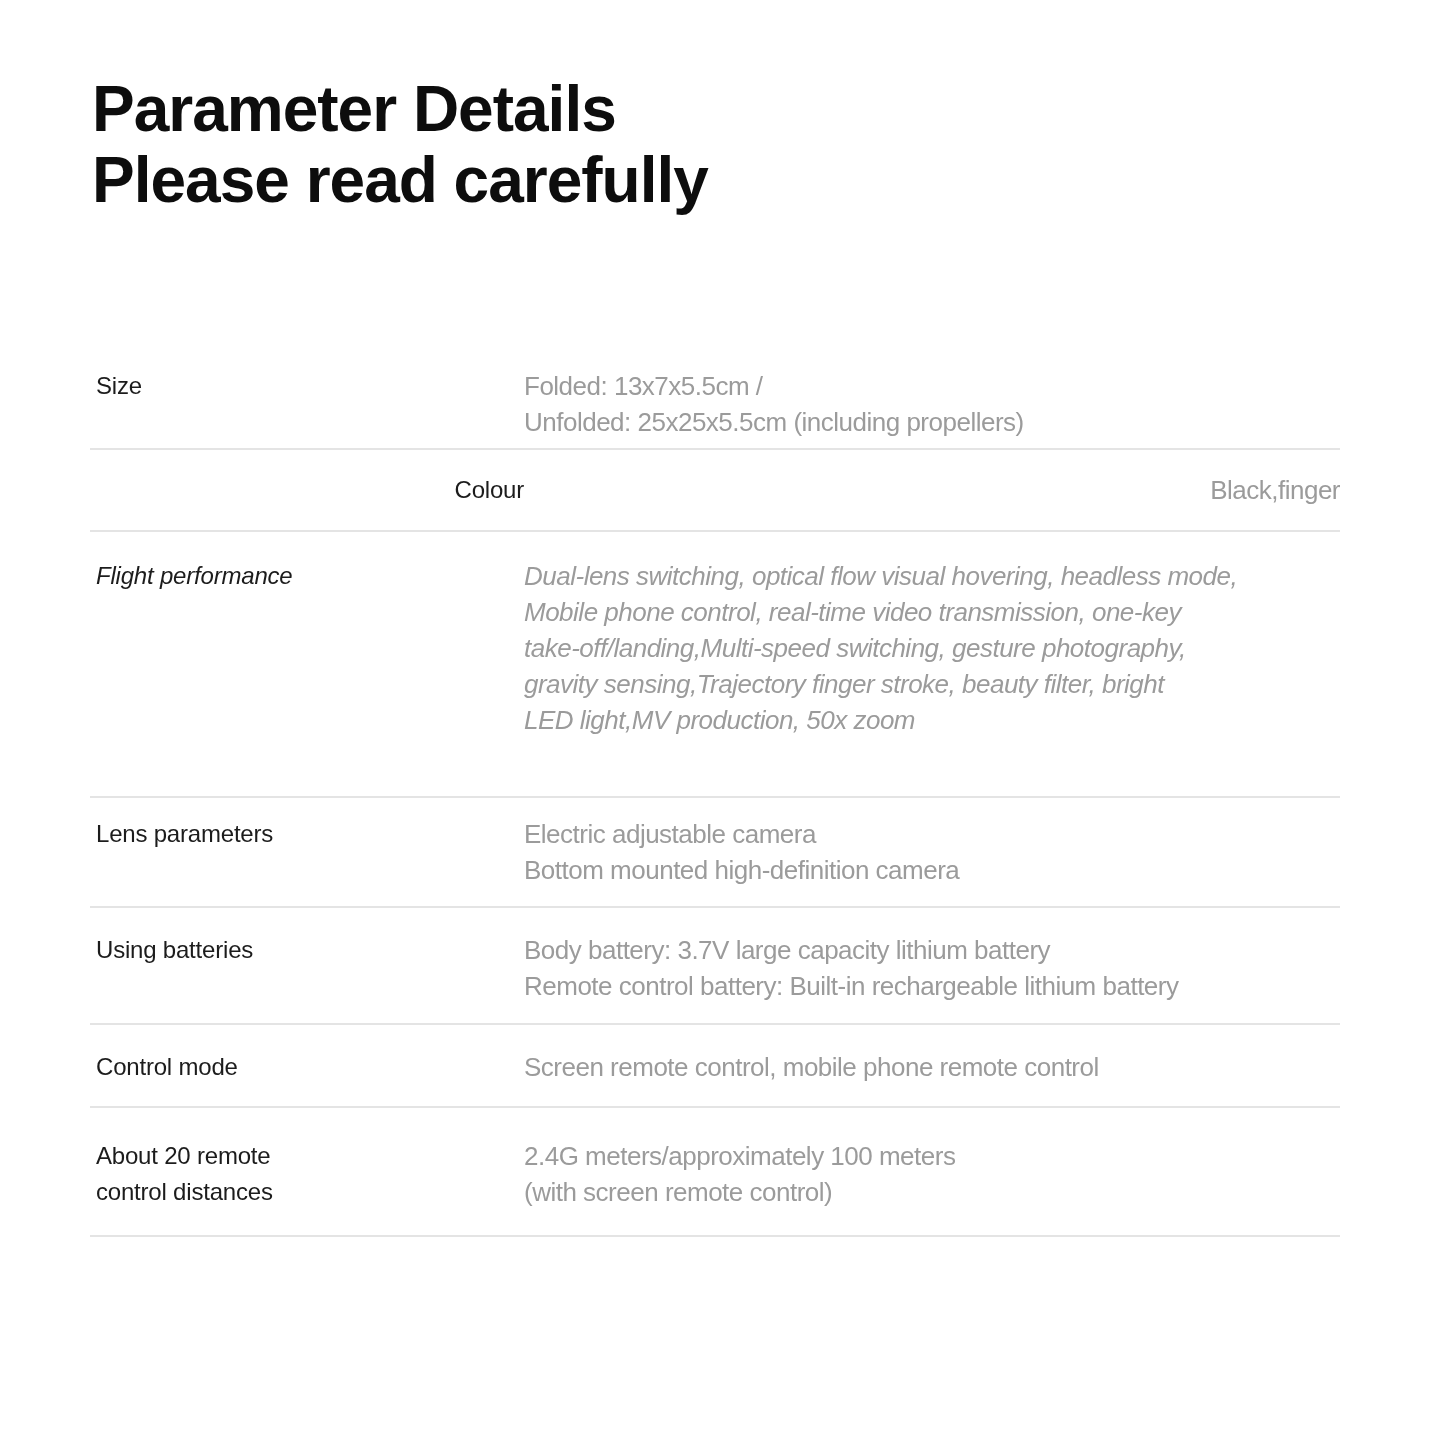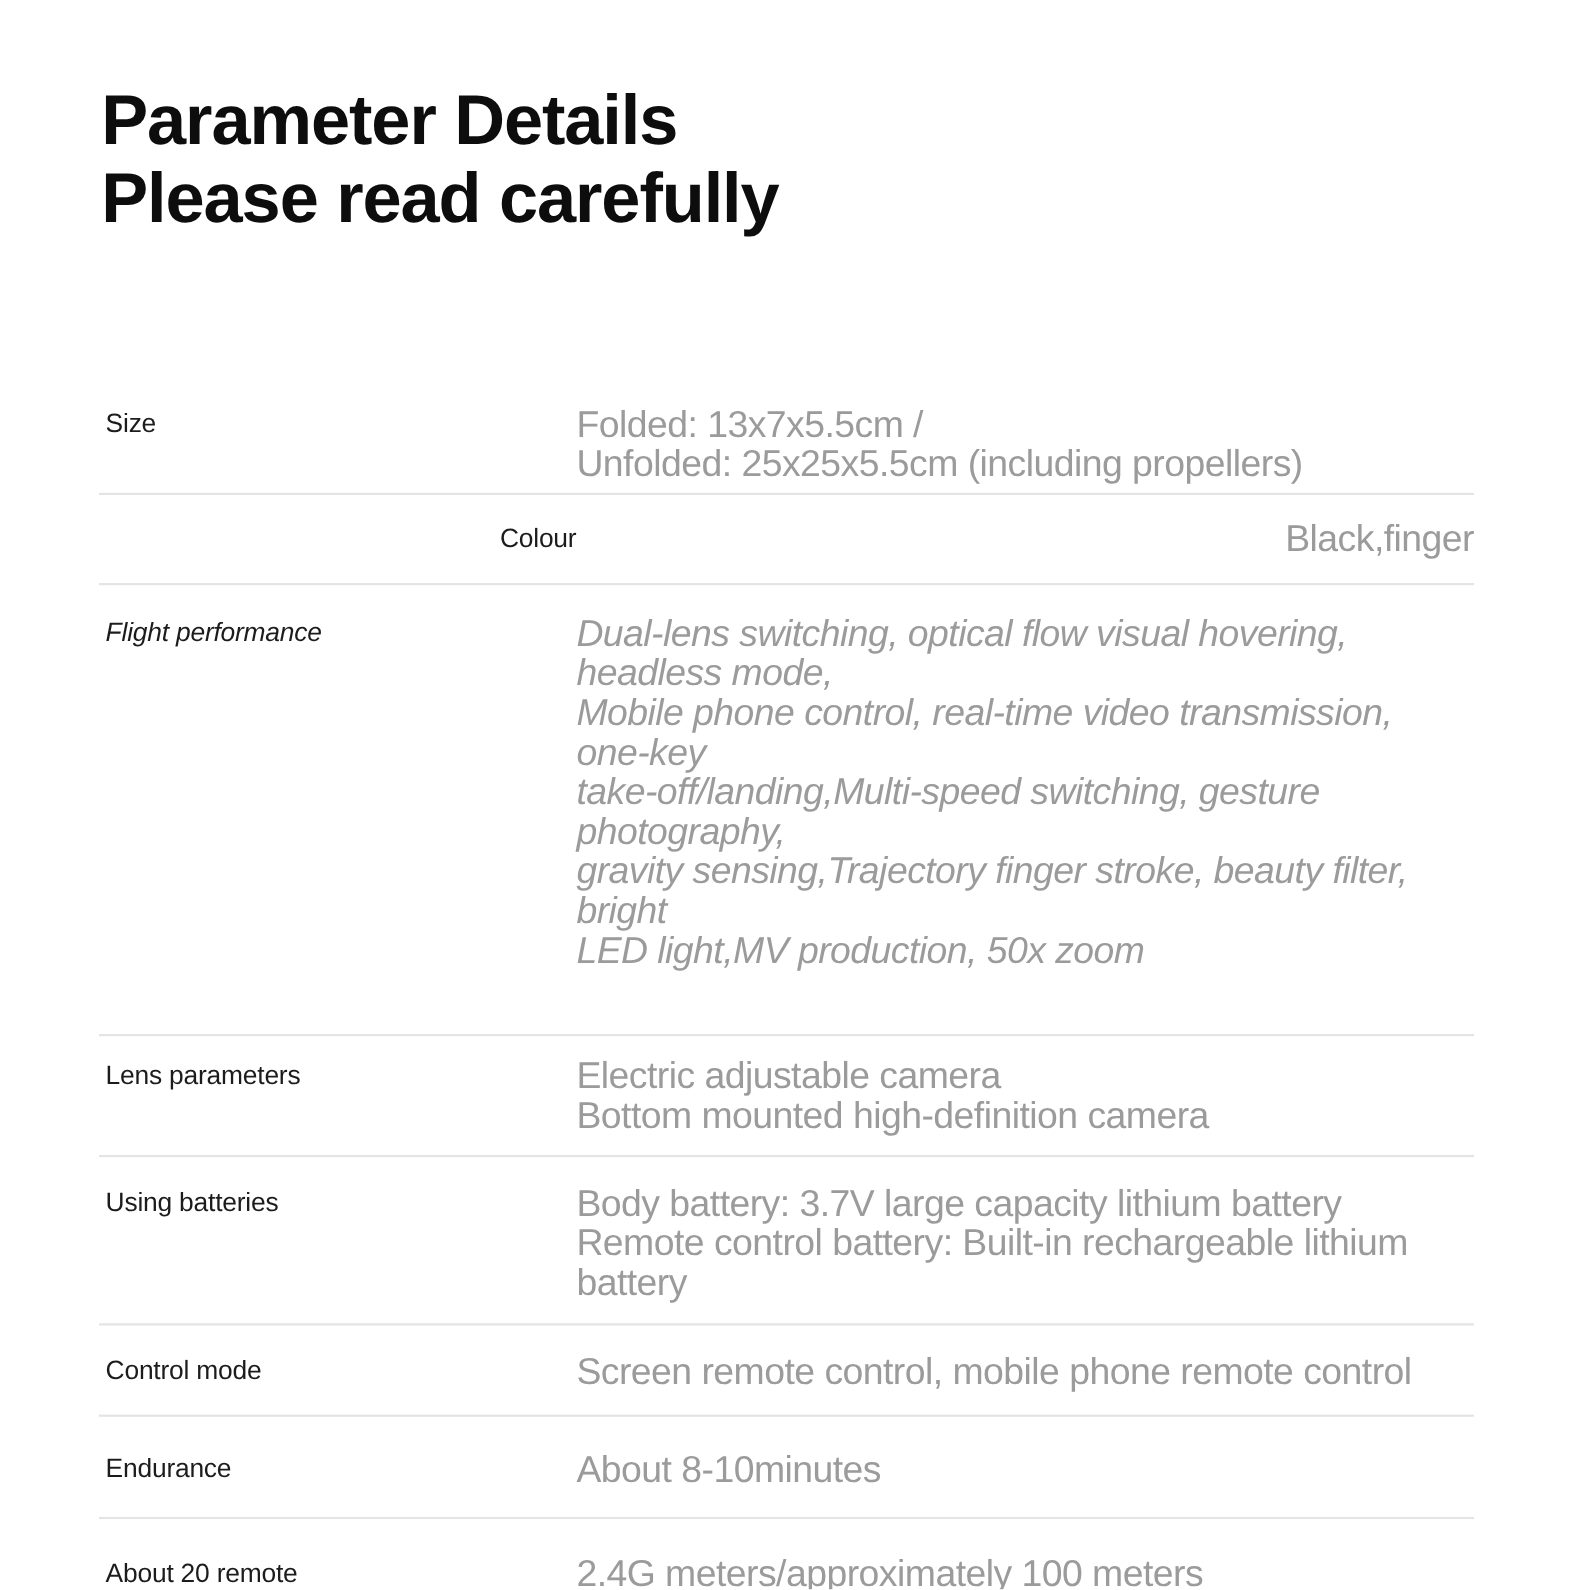--- a/index.html
+++ b/index.html
@@ -74,21 +74,21 @@
     width: 434px;
     padding-left: 6px;
     font-size: 24px;
     letter-spacing: -0.2px;
     line-height: 36px;
     color: var(--label-text);
     white-space: pre-line;
   }
   .row-value {
     flex: 1;
-    font-size: 34px;
+    font-size: 26px;
     letter-spacing: -0.5px;
     line-height: 36px;
     color: var(--value-text);
     white-space: pre-line;
   }
   
   .row:nth-child(1) { padding: 8px 0 8px; }
   .row:nth-child(2) { padding: 22px 0 22px; text-align: right; }
   .row:nth-child(3) { padding: 26px 0 58px; font-style: italic; }
   .row:nth-child(4) { padding: 18px 0 18px; }
@@ -137,24 +137,20 @@
     <div class="row-label">Using batteries</div>
     <div class="row-value">Body battery: 3.7V large capacity lithium battery
 Remote control battery: Built-in rechargeable lithium battery</div>
   </div>
 
   <div class="row">
     <div class="row-label">Control mode</div>
     <div class="row-value">Screen remote control, mobile phone remote control</div>
   </div>
 
-  <div class="row">
-    <div class="row-label">Endurance</div>
-    <div class="row-value">About 8-10minutes</div>
-  </div>
 
   <div class="row">
     <div class="row-label">About 20 remote
 control distances</div>
     <div class="row-value">2.4G meters/approximately 100 meters
 (with screen remote control)</div>
   </div>
 </div>
 
 </div>

